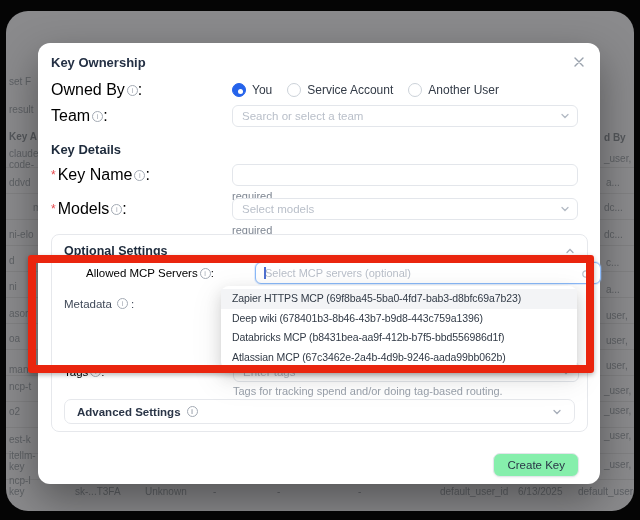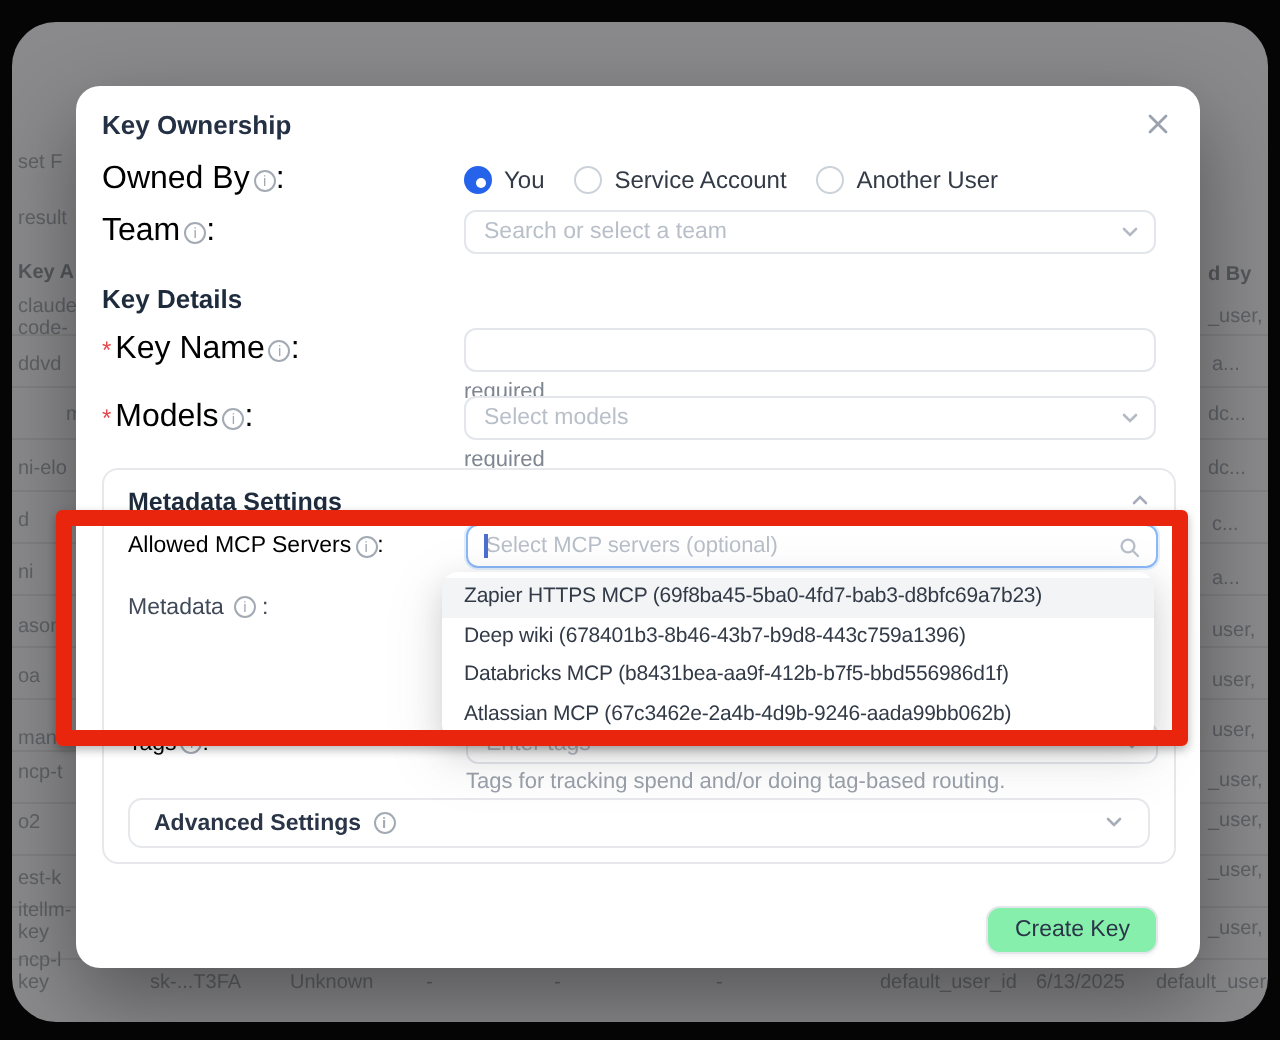--- a/index.html
+++ b/index.html
@@ -223,29 +223,29 @@
                   <path d="M2 3.5 L5 6.5 L8 3.5" stroke="#b3bac4" stroke-width="1.3" fill="none" stroke-linecap="round"></path>
                 </svg>
             </span>
           </div>
           <div class="hint-required">required</div>
         </div>
       </div>
 
       <div class="opt-panel">
         <div class="opt-head">
-          <span class="section-heading2">Metadata Settings</span>
+          <span class="section-heading2">Optional Settings</span>
           <span>
             <svg width="10" height="10" viewBox="0 0 10 10">
                 <path d="M2 6.5 L5 3.5 L8 6.5" stroke="#a6adb8" stroke-width="1.3" fill="none" stroke-linecap="round"></path>
               </svg>
           </span>
         </div>
 
-        <div class="panel-row" style="top:27px; height:22px;">
+        <div class="panel-row" style="top:27px; height:22px;margin-left:22px;">
           <div class="fr-label" style="font-size:11.5px;">
             <span>Allowed MCP Servers</span>
             <span class="info-icon">i</span>
             <span>:</span>
           </div>
           <div class="fr-control" style="position:absolute;">
             <input class="mcp-input" type="text" placeholder="Select MCP servers (optional)" style="">
             <span class="text-cursor"></span>
             <span class="search-icon">
               <svg width="12" height="12" viewBox="0 0 12 12">

